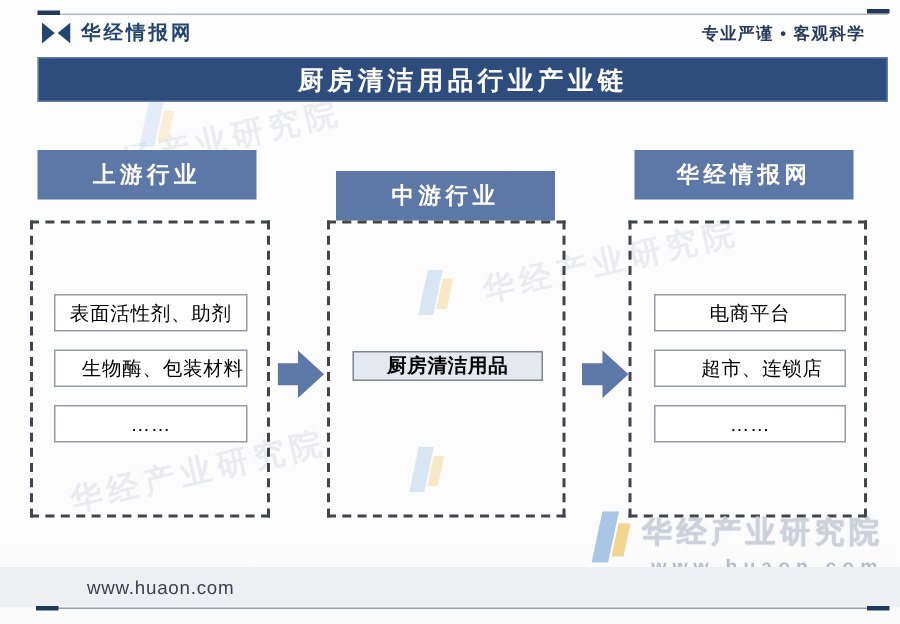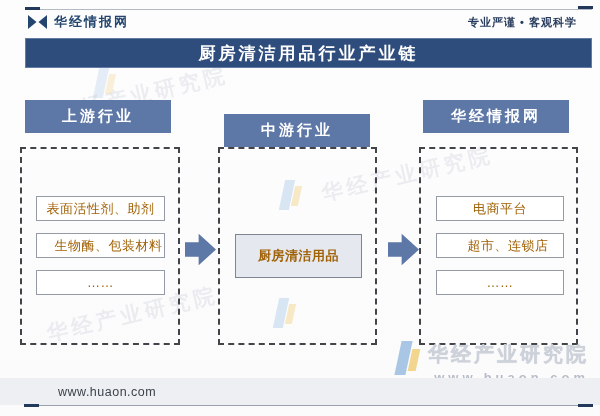--- a/index.html
+++ b/index.html
@@ -50,29 +50,29 @@
 
   
   .panel { position: absolute; top: 147px; height: 198px; border: 2px dashed #414448; background: transparent; }
   .panel.c1 { left: 20px;  width: 160px; }
   .panel.c2 { left: 218px; width: 159px; }
   .panel.c3 { left: 419px; width: 159px; }
 
   
   .item {
     position: absolute; height: 25px; background: #ffffff;
-    border: 1px solid #959ba5; color: #a16207;
+    border: 1px solid #959ba5; color: #000000;
     display: flex; align-items: center; justify-content: center;
     font-size: 13px; letter-spacing: 0.5px;
   }
   .item.u { left: 36px;  width: 129px; }
   .item.d { left: 436px; width: 128px; }
   .row1 { top: 196px; } .row2 { top: 233px; padding-left: 16px; } .row3 { top: 270px; }
   .item.mid {
-    left: 235px; top: 234px; width: 127px; height: 44px;
+    left: 235px; top: 234px; width: 127px; height: 20px;
     background: #e5e8ee; border: 1px solid #7f8691; font-weight: bold; font-size: 13px;
   }
 
   
   .arrow {
     position: absolute; top: 233px; width: 31px; height: 33px; background: #5d77a6;
     clip-path: polygon(0% 28%, 44% 28%, 44% 2%, 100% 50%, 44% 98%, 44% 72%, 0% 72%);
   }
   .arrow.a1 { left: 185px; }
   .arrow.a2 { left: 388px; }

